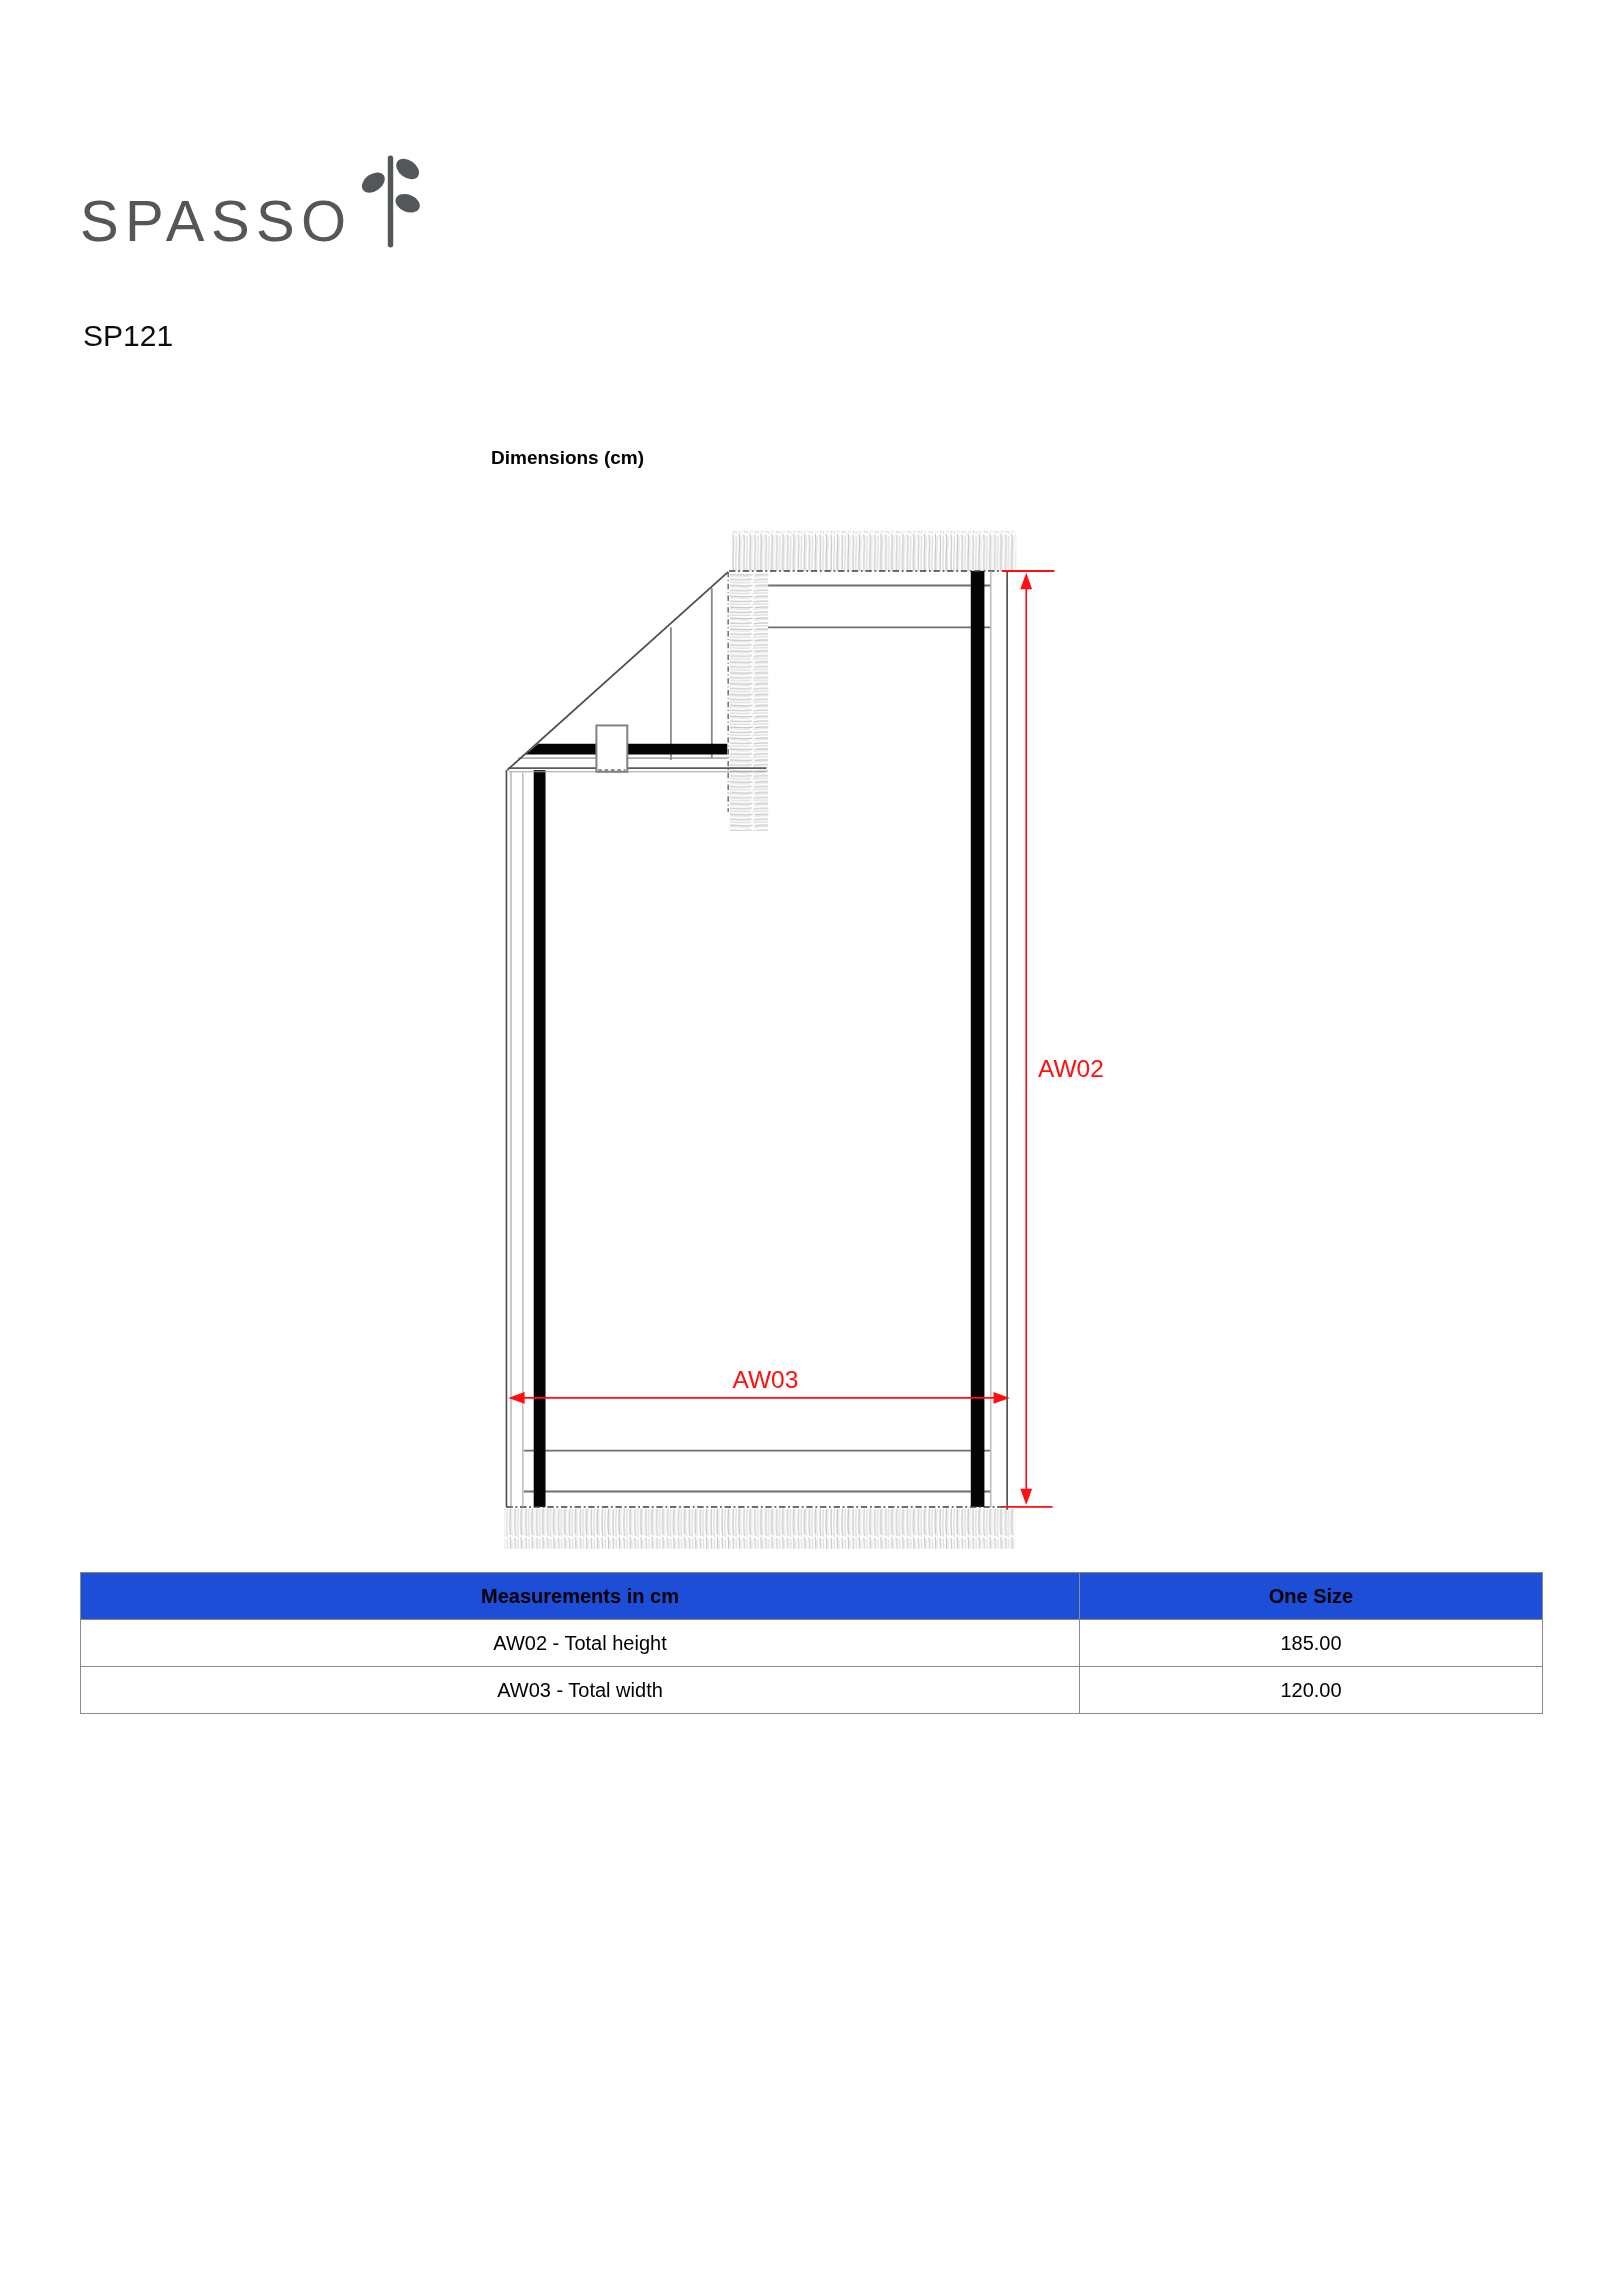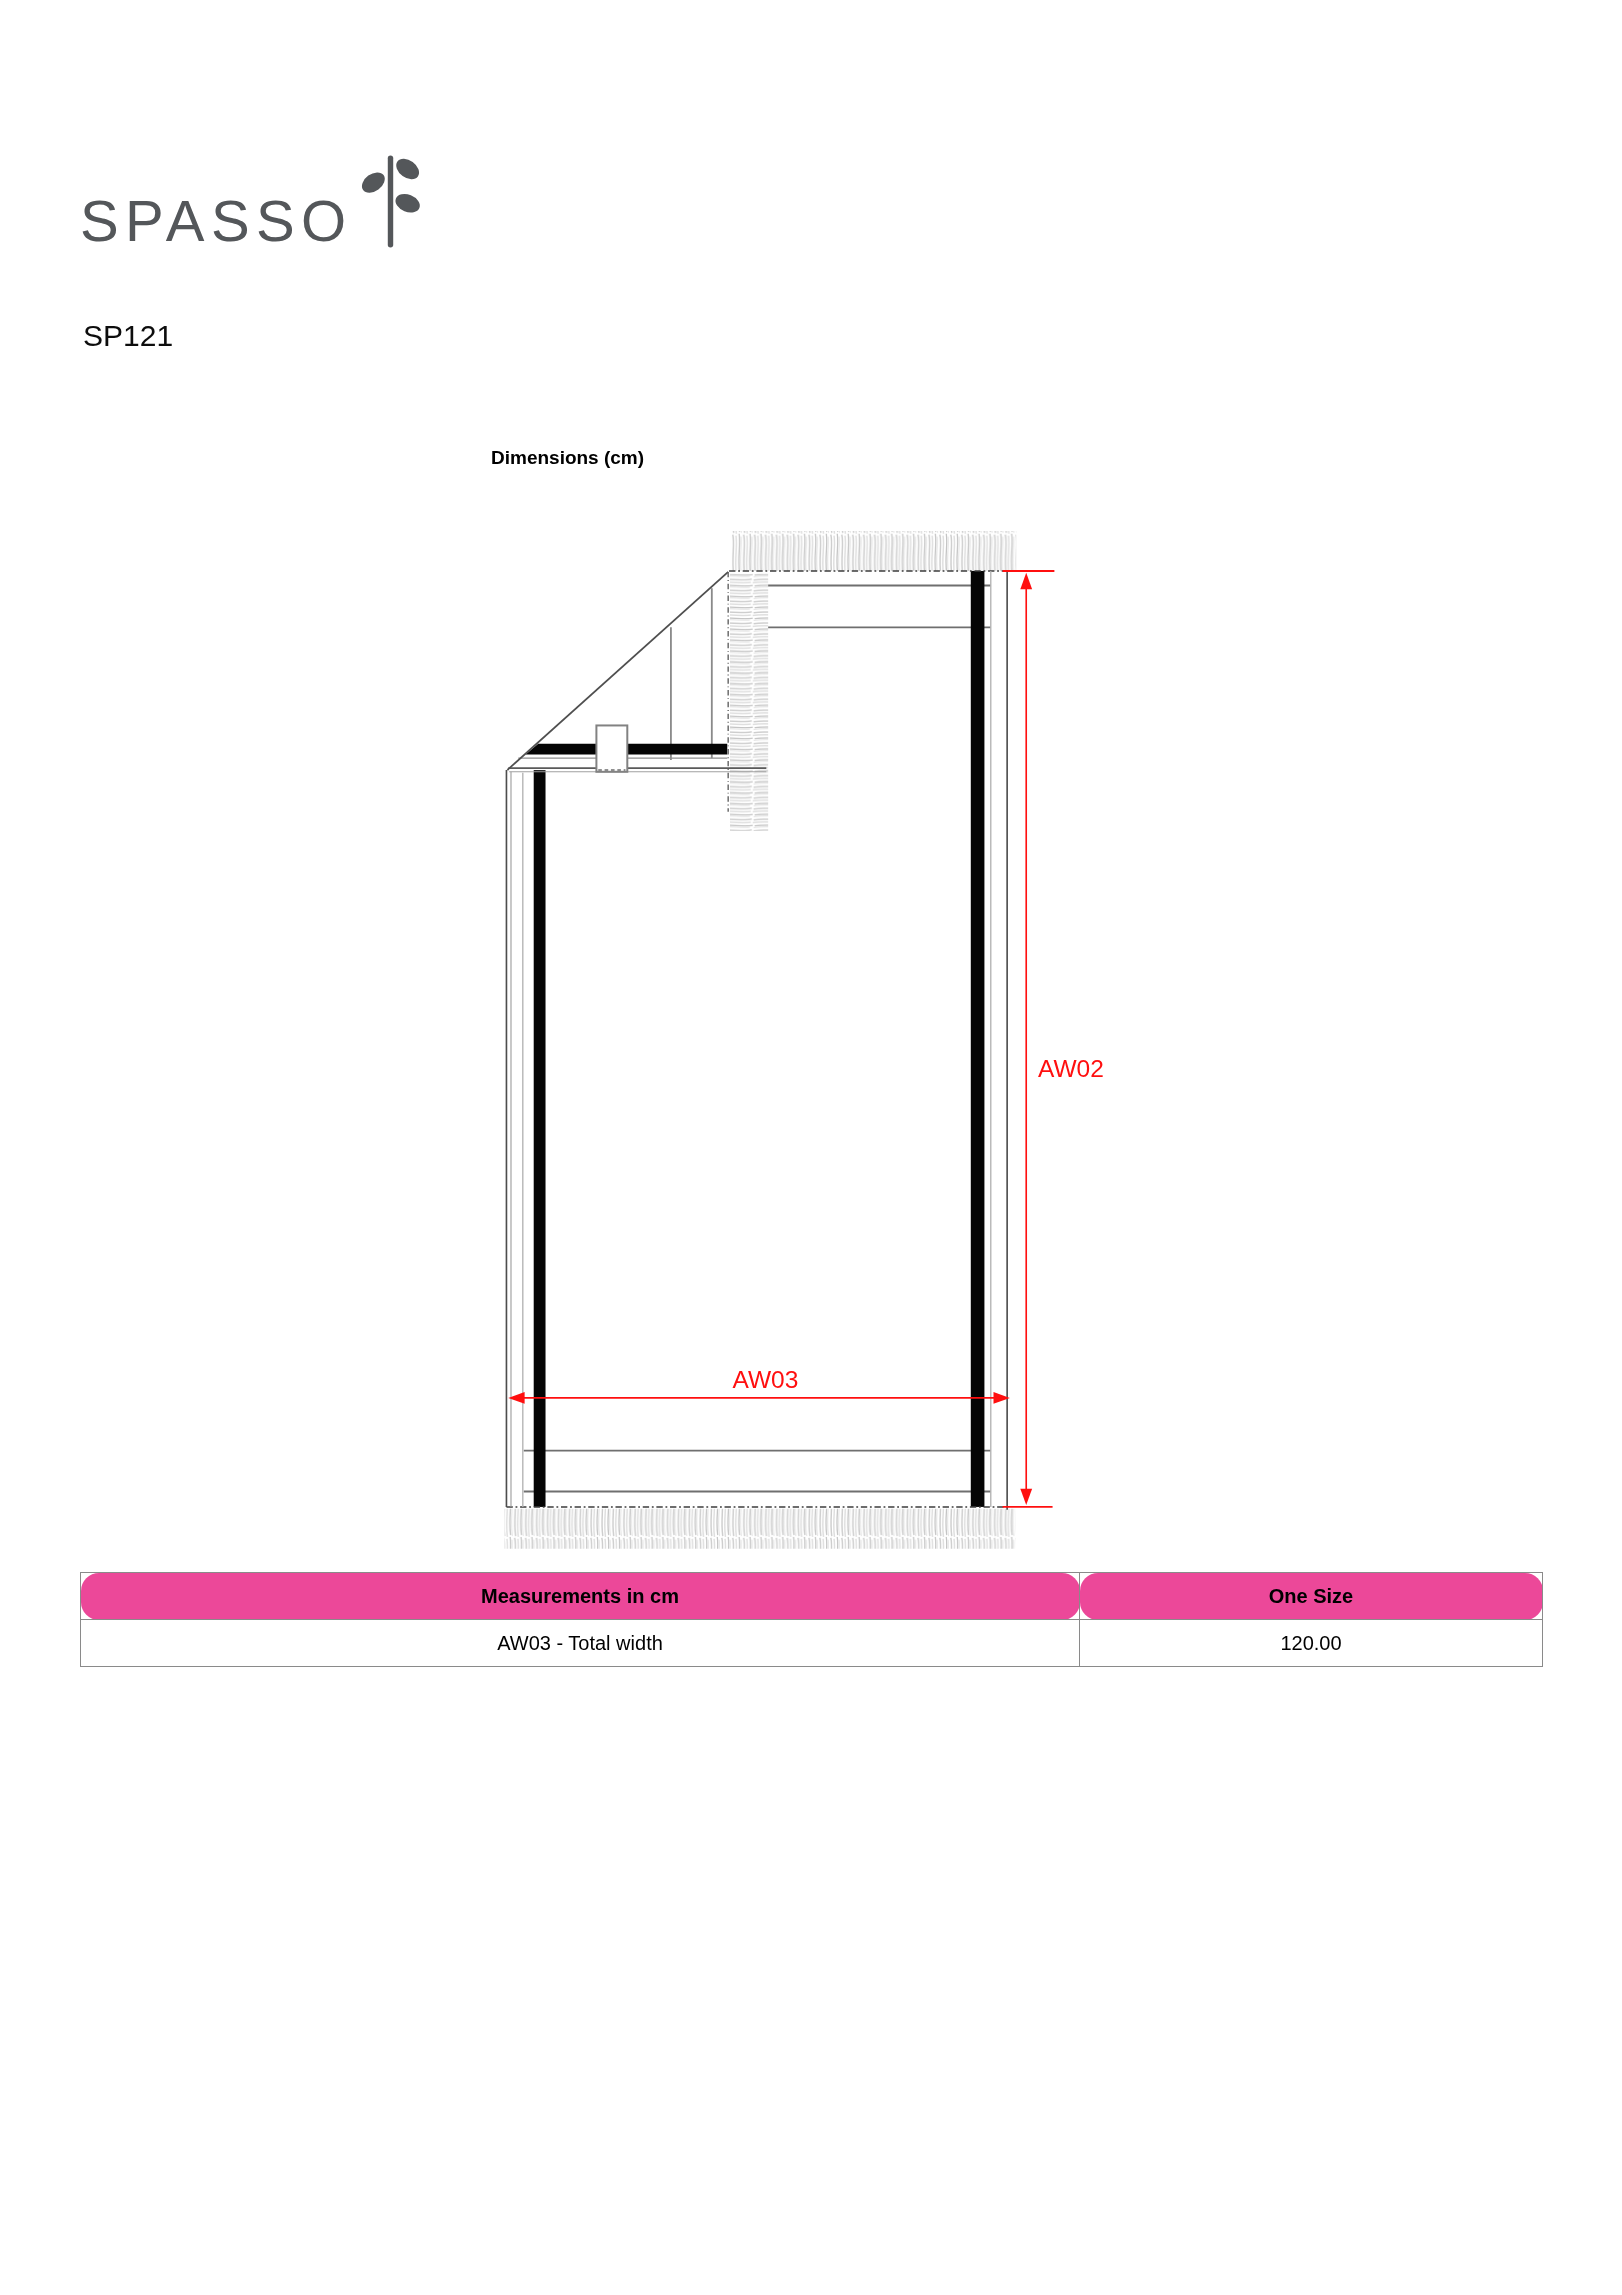--- a/index.html
+++ b/index.html
@@ -40,21 +40,21 @@
   
   .meas-table{
     position:absolute;left:80px;top:1540px;width:1462px;
     border-collapse:collapse;table-layout:fixed;
   }
   .meas-table th,.meas-table td{
     border:1.8px solid #8a8a8a;
     height:46px;text-align:center;vertical-align:middle;
     font-size:20px;color:#000;padding:0;
   }
-  .meas-table th{background:#ec4899;font-weight:700;border-radius:18px;}
+  .meas-table th{background:#1d4ed8;font-weight:700;}
   .meas-table td{background:#ffffff;font-weight:400;}
   .col-measure{width:999px;}
   .col-size{width:463px;}
 </style>
 </head>
 <body>
 
 <div class="page">
 
   <div class="logo">
@@ -146,20 +146,24 @@
     <colgroup>
         <col class="col-measure">
         <col class="col-size">
       </colgroup>
     <tbody>
         <tr>
       <th>Measurements in cm</th>
       <th>One Size</th>
     </tr>
     <tr>
+      <td>AW02 - Total height</td>
+      <td>185.00</td>
+    </tr>
+    <tr>
       <td>AW03 - Total width</td>
       <td>120.00</td>
     </tr>
   </tbody>
     </table>
 
 </div>
 
 
 </body></html>

